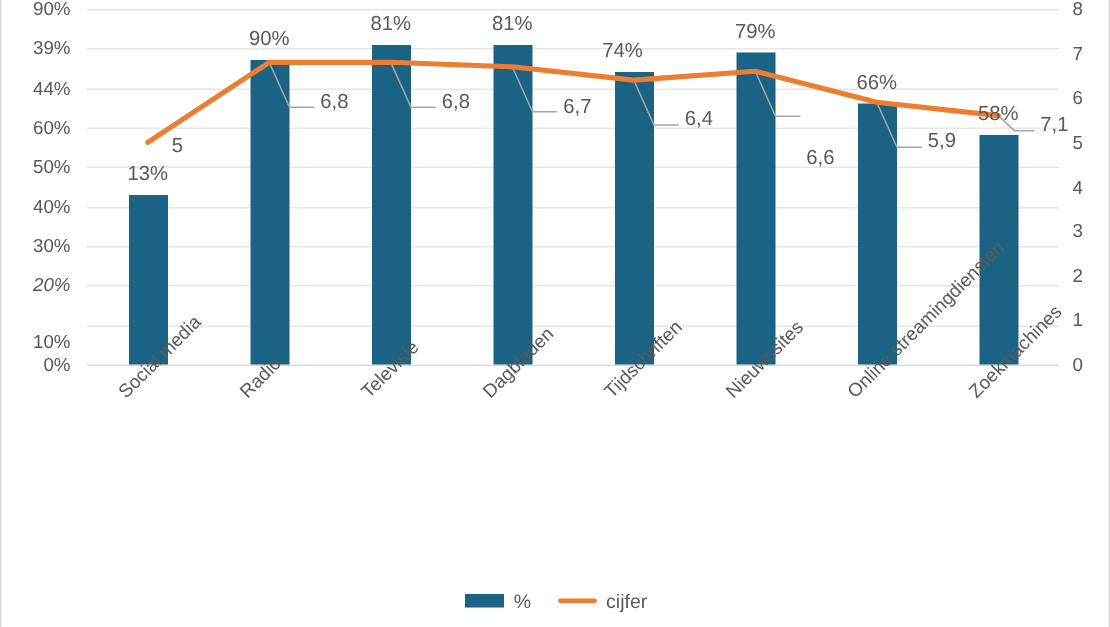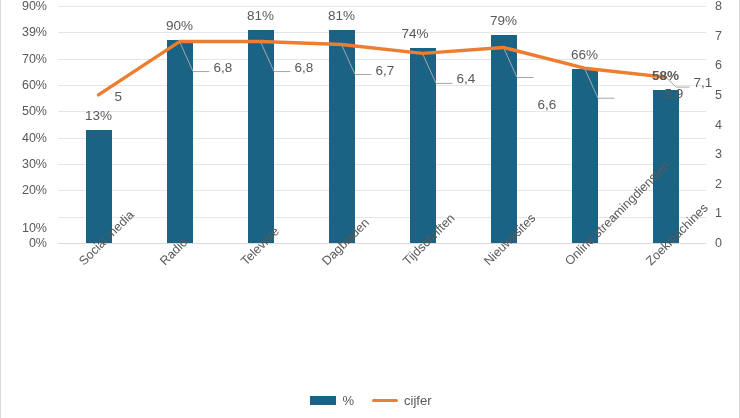--- a/index.html
+++ b/index.html
@@ -171,26 +171,26 @@
         <polyline points="445.5,41.47500000000002 459,71.47500000000002 475.5,71.47500000000002" fill="none" stroke="#a6a6a6" stroke-width="1"></polyline>
         <polyline points="526.5,62.21249999999998 540,92.21249999999998 556.5,92.21249999999998" fill="none" stroke="#a6a6a6" stroke-width="1"></polyline>
         <polyline points="607.5,71.10000000000002 618.3,81.10000000000002 631.5,81.10000000000002" fill="none" stroke="#a6a6a6" stroke-width="1"></polyline>
         <polyline points="40.5,88.875 121.5,35.55000000000001 202.5,35.55000000000001 283.5,38.51249999999999 364.5,47.39999999999998 445.5,41.47500000000002 526.5,62.21249999999998 607.5,71.10000000000002" fill="none" stroke="#ED7D31" stroke-width="3.4" stroke-linejoin="round" stroke-linecap="round"></polyline>
       </svg>
   </div>
 
   <div id="yticks-left">
       <div class="ytick left" style="top: 237px;">0%</div>
       <div class="ytick left" style="top: 222px;">10%</div>
-      <div class="ytick left" style="top: 184.333px;">20%</div>
+      <div class="ytick left" style="top: 184.333px; font-style: italic;">20%</div>
       <div class="ytick left" style="top: 158px;">30%</div>
       <div class="ytick left" style="top: 131.667px;">40%</div>
       <div class="ytick left" style="top: 105.333px;">50%</div>
       <div class="ytick left" style="top: 79px;">60%</div>
-      <div class="ytick left" style="top: 52.6667px;">70%</div>
+      <div class="ytick left" style="top: 52.6667px;">44%</div>
       <div class="ytick left" style="top: 26.3333px;">39%</div>
       <div class="ytick left" style="top: 0px;">90%</div>
     </div>
   <div id="yticks-right">
       <div class="ytick right" style="top: 237px;">0</div>
       <div class="ytick right" style="top: 207.375px;">1</div>
       <div class="ytick right" style="top: 177.75px;">2</div>
       <div class="ytick right" style="top: 148.125px;">3</div>
       <div class="ytick right" style="top: 118.5px;">4</div>
       <div class="ytick right" style="top: 88.875px;">5</div>
@@ -199,30 +199,30 @@
       <div class="ytick right" style="top: 0px;">8</div>
     </div>
   <div id="bar-labels">
       <div class="bar-label" style="left: 97.5px; top: 108.767px;">13%</div>
       <div class="bar-label" style="left: 178.5px; top: 19.2333px;">90%</div>
       <div class="bar-label" style="left: 259.5px; top: 8.7px;">81%</div>
       <div class="bar-label" style="left: 340.5px; top: 8.7px;">81%</div>
       <div class="bar-label" style="left: 414px; top: 27.1333px;">74%</div>
       <div class="bar-label" style="left: 502.5px; top: 13.9667px;">79%</div>
       <div class="bar-label" style="left: 583.5px; top: 48.2px;">66%</div>
-      <div class="bar-label" style="left: 664.5px; top: 69.2667px; font-weight: bold;">58%</div>
+      <div class="bar-label" style="left: 664.5px; top: 69.2667px;">58%</div>
     </div>
   <div id="line-labels">
       <div class="line-label" style="left: 113.5px; top: 89.875px;">5</div>
       <div class="line-label" style="left: 212.5px; top: 60.55px;">6,8</div>
       <div class="line-label" style="left: 293.5px; top: 60.55px;">6,8</div>
       <div class="line-label" style="left: 374.5px; top: 63.5125px;">6,7</div>
       <div class="line-label" style="left: 455.5px; top: 72.4px;">6,4</div>
       <div class="line-label" style="left: 536.5px; top: 66.475px; margin-top: 32px;">6,6</div>
-      <div class="line-label" style="left: 617.5px; top: 87.2125px; margin-left: 46px;">5,9</div>
+      <div class="line-label" style="left: 617.5px; top: 87.2125px;">5,9</div>
       <div class="line-label" style="left: 692.5px; top: 76.1px;">7,1</div>
     </div>
   <div id="cat-labels">
       <div class="cat-label" style="left: 75.5px; top: 259px;">Social media</div>
       <div class="cat-label" style="left: 156.5px; top: 259px;">Radio</div>
       <div class="cat-label" style="left: 237.5px; top: 259px;">Televisie</div>
       <div class="cat-label" style="left: 318.5px; top: 259px;">Dagbladen</div>
       <div class="cat-label" style="left: 399.5px; top: 259px;">Tijdschriften</div>
       <div class="cat-label" style="left: 480.5px; top: 259px;">Nieuwssites</div>
       <div class="cat-label" style="left: 561.5px; top: 259px;">Online streamingdiensten</div>

